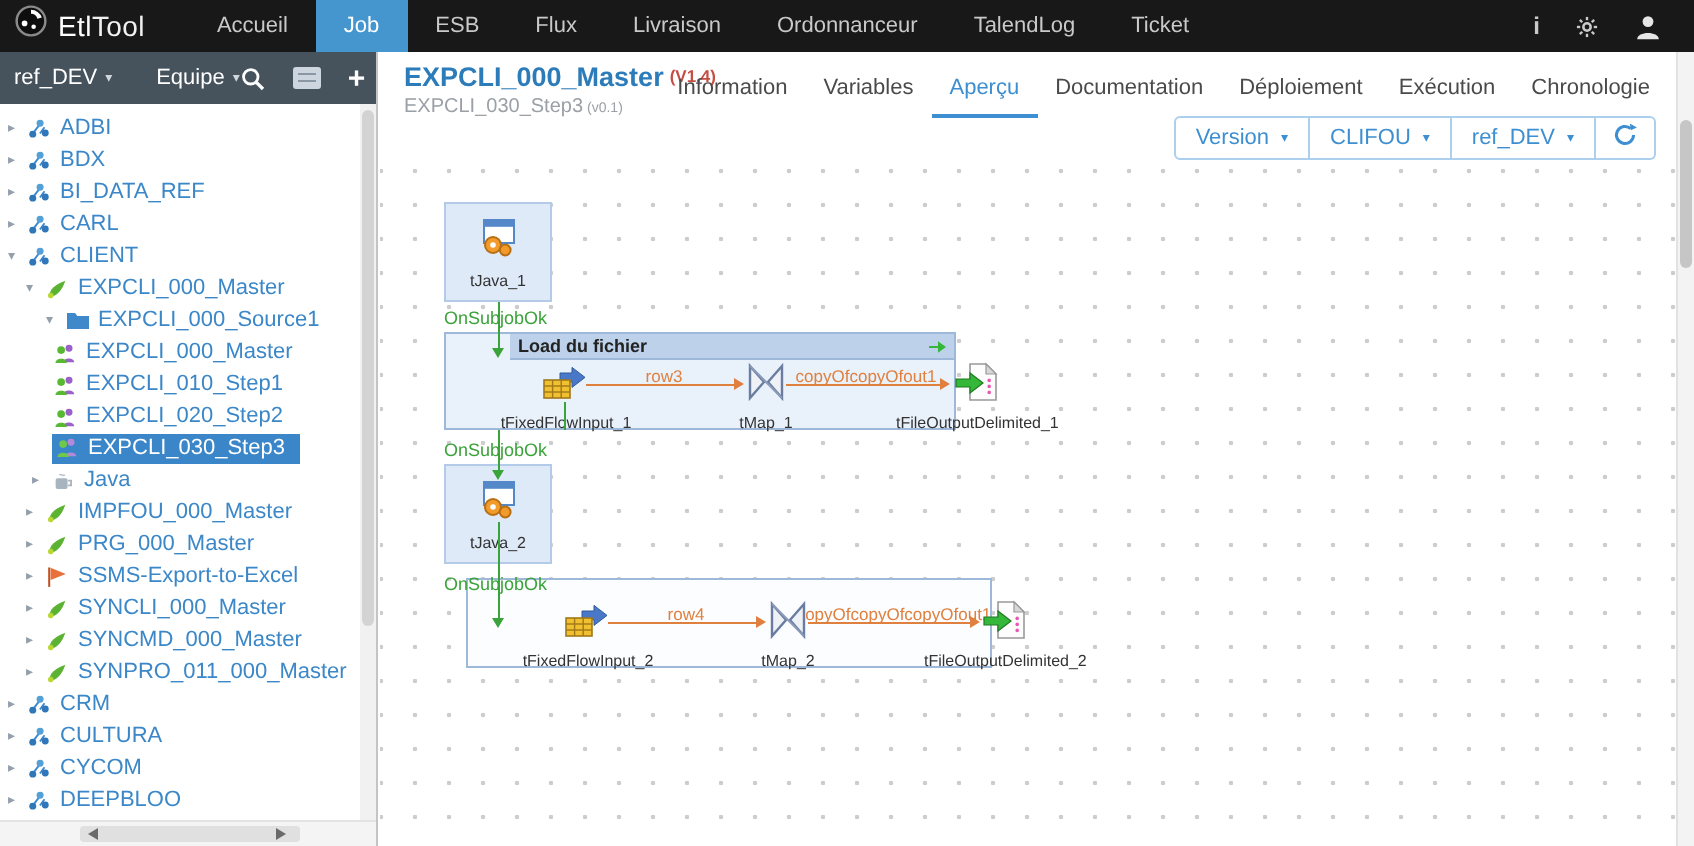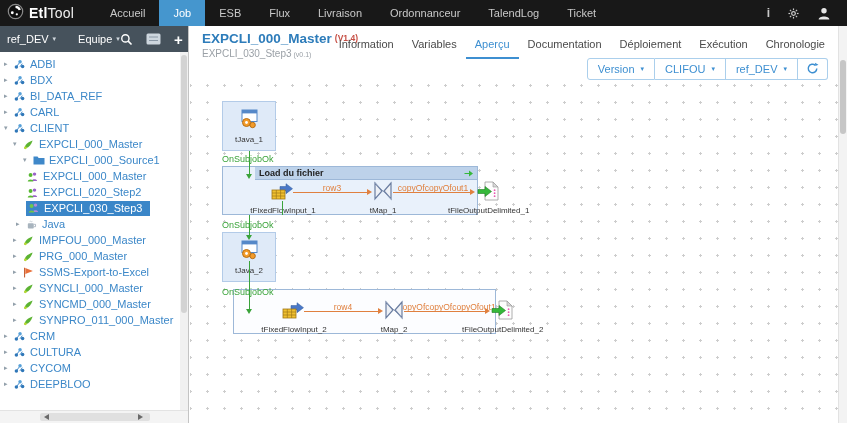--- a/index.html
+++ b/index.html
@@ -5,21 +5,21 @@
   * { margin:0; padding:0; box-sizing:border-box; }
   html,body { width:847px; height:423px; overflow:hidden; background:#fff;
     font-family:"Liberation Sans", sans-serif; }
   .arrglyph { font-family:"DejaVu Sans", sans-serif; }
 
   
   .navbar { position:absolute; left:0; top:0; width:847px; height:26px; background:#181818;
     display:flex; align-items:stretch; z-index:30; }
   .logo { display:flex; align-items:center; gap:5px; padding:0 22px 0 7px; }
   .logo-text { font-size:14px; color:#fff; letter-spacing:.2px; }
-  .logo-text b { font-weight:bold;text-align:center; }
+  .logo-text b { font-weight:normal;text-align:center; }
   .logo-text span { font-weight:normal; color:#f0f0f0; }
   .nav-item { display:flex; align-items:center; padding:0 14px; font-size:11px; color:#c9c9c9; cursor:pointer; }
   .nav-item.active { background:#4596ce; color:#fff; }
   .nav-right { margin-left:auto; display:flex; align-items:center; gap:18px; padding-right:16px; }
   .nav-ic { color:#c9c9c9; font-size:12px; display:flex; align-items:center; cursor:pointer; }
   .info-i { font-size:12px; font-weight:bold; font-style:normal; }
 
   
   .sidebar { position:absolute; left:0; top:26px; width:189px; bottom:0; background:#fff;
     border-right:1px solid #c4c4c4; z-index:20; }
@@ -268,20 +268,32 @@
         <span class="sp"></span>
         <span class="ticon">
           <svg width="11" height="11" viewBox="0 0 12 12">
             <circle cx="8.2" cy="3.4" r="1.9" fill="#9a62c8"></circle>
             <path d="M5.2 11 C5.2 8.4 11 8.4 11 11 Z" fill="#9a62c8"></path>
             <circle cx="3.9" cy="4.4" r="2.1" fill="#58b832"></circle>
             <path d="M0.8 11.5 C0.8 8.4 7 8.4 7 11.5 Z" fill="#58b832"></path>
           </svg>
         </span>
         <span class="tlabel">EXPCLI_000_Master</span>
+      </div>
+    <div class="trow l3">
+        <span class="sp"></span>
+        <span class="ticon">
+          <svg width="11" height="11" viewBox="0 0 12 12">
+            <circle cx="8.2" cy="3.4" r="1.9" fill="#9a62c8"></circle>
+            <path d="M5.2 11 C5.2 8.4 11 8.4 11 11 Z" fill="#9a62c8"></path>
+            <circle cx="3.9" cy="4.4" r="2.1" fill="#58b832"></circle>
+            <path d="M0.8 11.5 C0.8 8.4 7 8.4 7 11.5 Z" fill="#58b832"></path>
+          </svg>
+        </span>
+        <span class="tlabel">EXPCLI_010_Step1</span>
       </div>
     <div class="trow l3">
         <span class="sp"></span>
         <span class="ticon">
           <svg width="11" height="11" viewBox="0 0 12 12">
             <circle cx="8.2" cy="3.4" r="1.9" fill="#9a62c8"></circle>
             <path d="M5.2 11 C5.2 8.4 11 8.4 11 11 Z" fill="#9a62c8"></path>
             <circle cx="3.9" cy="4.4" r="2.1" fill="#58b832"></circle>
             <path d="M0.8 11.5 C0.8 8.4 7 8.4 7 11.5 Z" fill="#58b832"></path>
           </svg>

